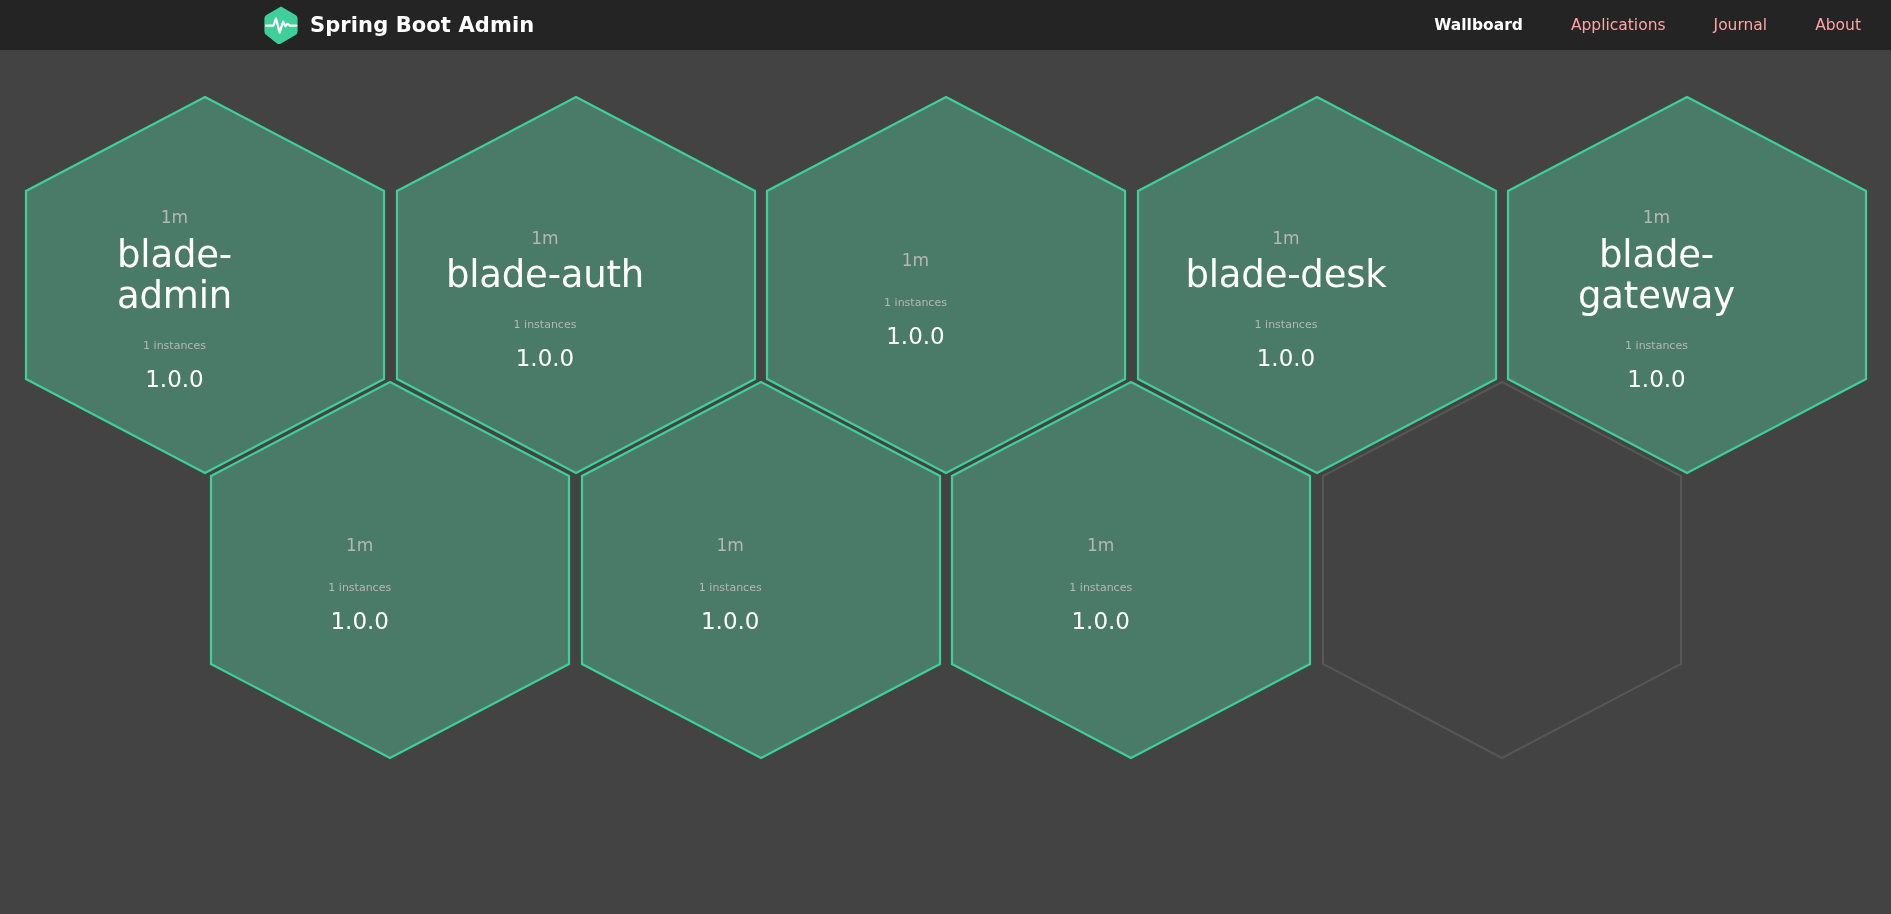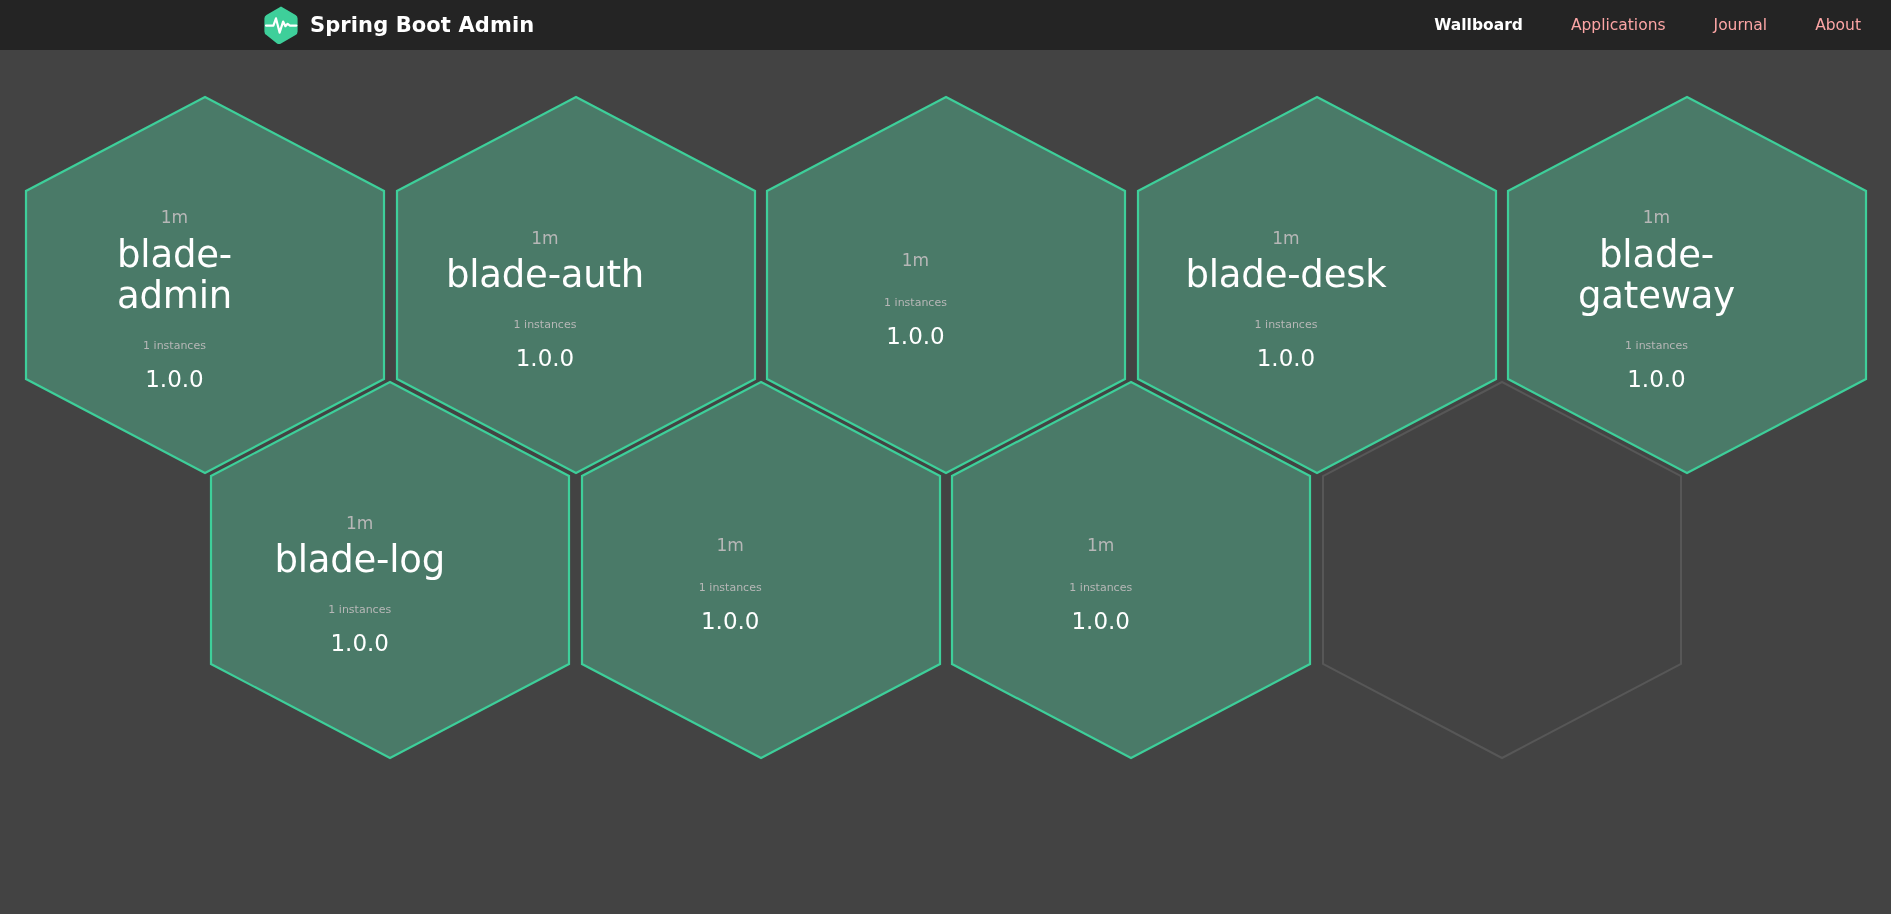--- a/index.html
+++ b/index.html
@@ -156,21 +156,20 @@
         <div class="hex-instances">1 instances</div>
         <div class="hex-version">1.0.0</div>
       </div>
     </div>
     <div class="hex" style="left: 209.25px; top: 330px;">
       <svg viewBox="0 0 362 380">
         <polygon points="181,2 360,96 360,284 181,378 2,284 2,96" class="hex-poly"></polygon>
       </svg>
       <div class="hex-body">
         <div class="hex-uptime">1m</div>
-        <div class="hex-name">blade-log</div>
         <div class="hex-instances">1 instances</div>
         <div class="hex-version">1.0.0</div>
       </div>
     </div>
     <div class="hex" style="left: 579.75px; top: 330px;">
       <svg viewBox="0 0 362 380">
         <polygon points="181,2 360,96 360,284 181,378 2,284 2,96" class="hex-poly"></polygon>
       </svg>
       <div class="hex-body">
         <div class="hex-uptime">1m</div>

